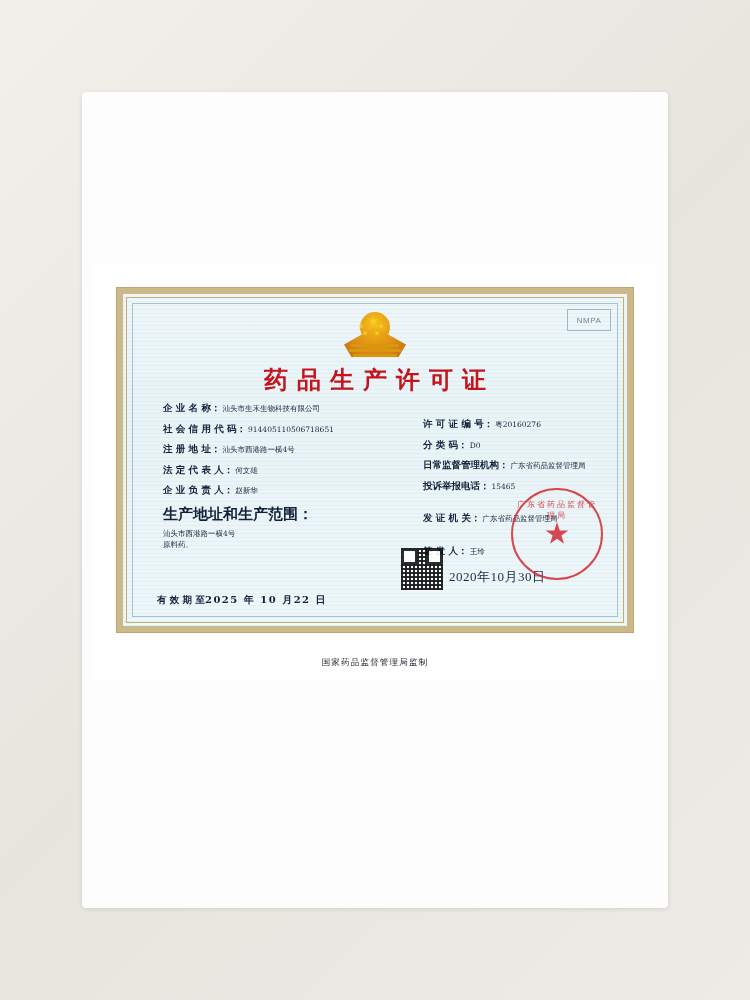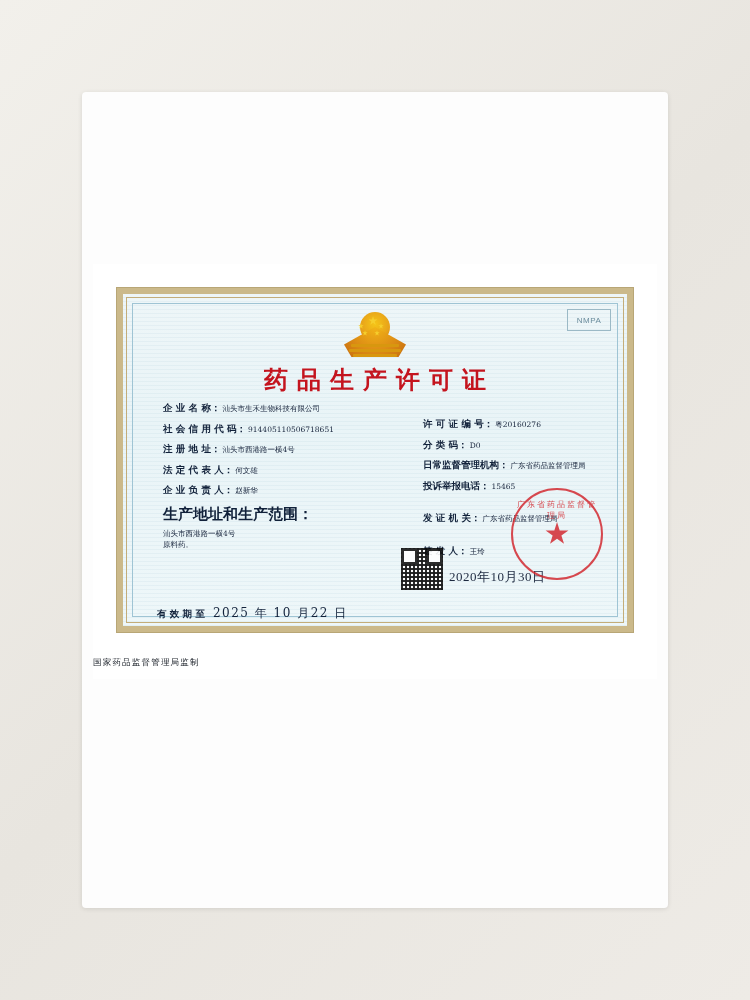--- a/index.html
+++ b/index.html
@@ -251,40 +251,40 @@
     height: 11px;
     border: 2.5px solid #111;
     background: #fff;
   }
   .qr::before { left: 1px; top: 1px; }
   .qr::after  { right: 1px; top: 1px; }
 
   .valid-row {
     position: absolute;
     left: 34px;
-    bottom: 4px;
+    bottom: 19px;
     font-size: 9.5px;
     font-weight: bold;
     color: #11213a;
     font-family: "DejaVu Serif", serif;
     display: flex;
     align-items: baseline;
   }
   .valid-row .vdate {
-    font-size: 12px;
-    font-weight: normal;
-    margin-left: 8px;
+    font-size: 10px;
+    font-weight: bold;
     letter-spacing: 1.5px;
   }
 
   .footer-note {
     position: absolute;
     left: 0;
     bottom: 10px;
     width: 100%;
+    text-align: center;
     font-size: 8.5px;
     letter-spacing: 1.2px;
     color: #20262e;
     font-family: "DejaVu Serif", serif;
   }
 </style>
 </head>
 <body>
 
 <div class="page-bg"></div>

